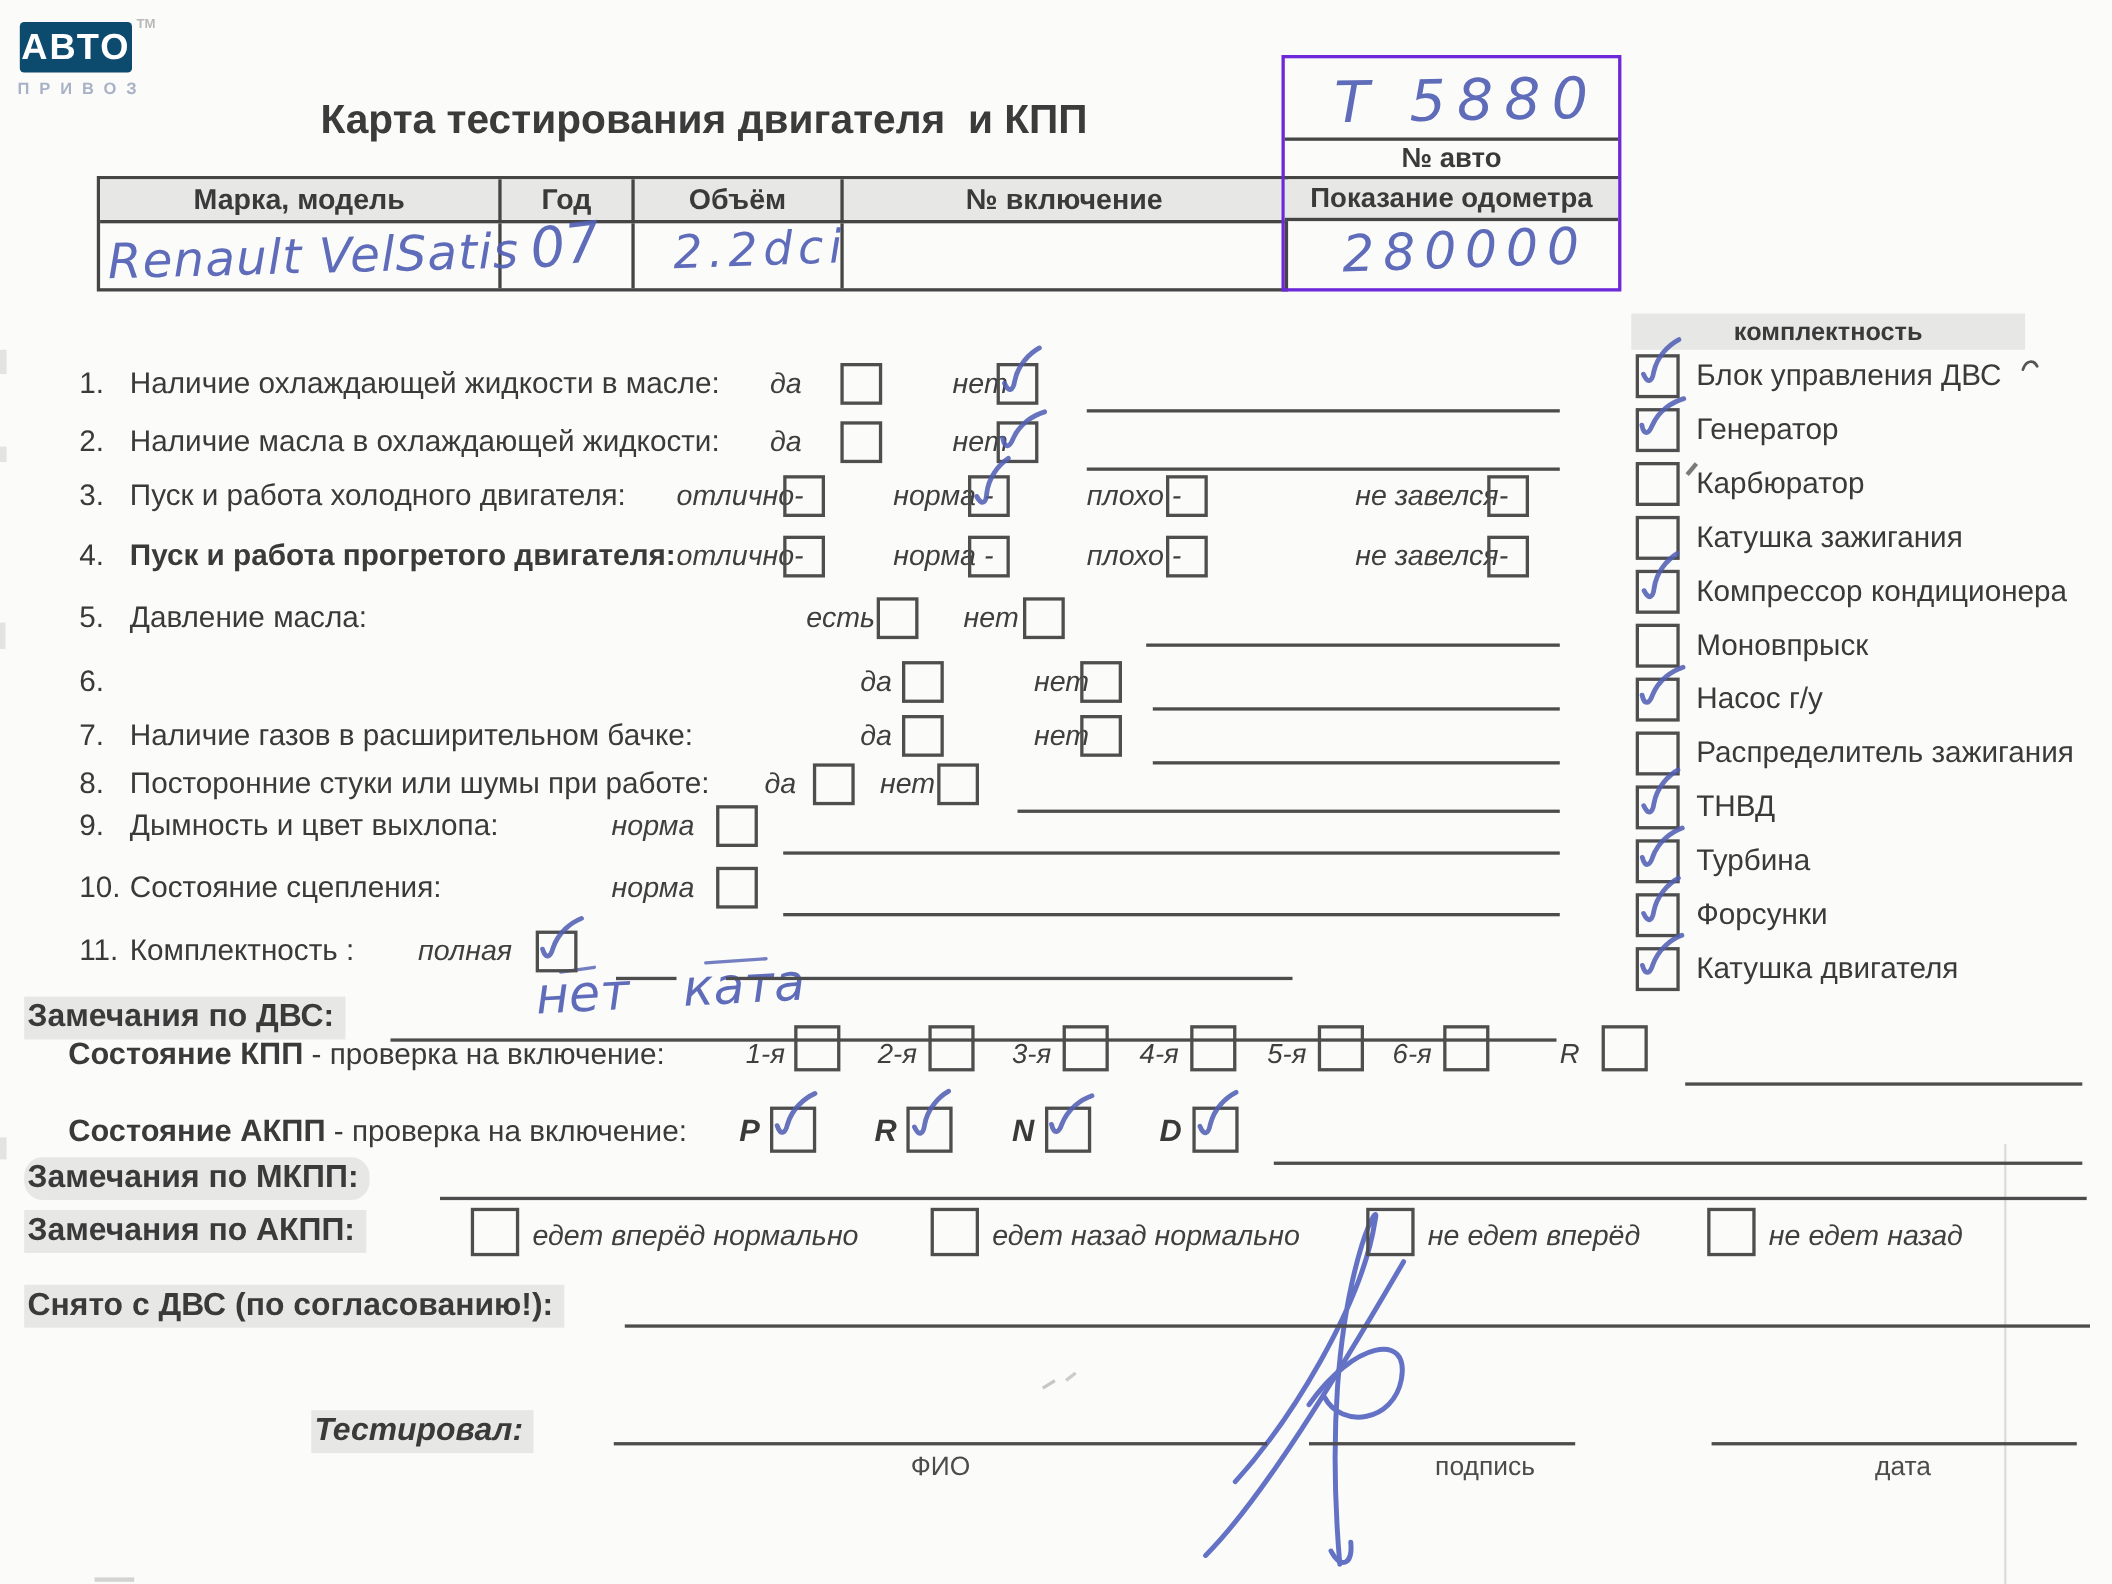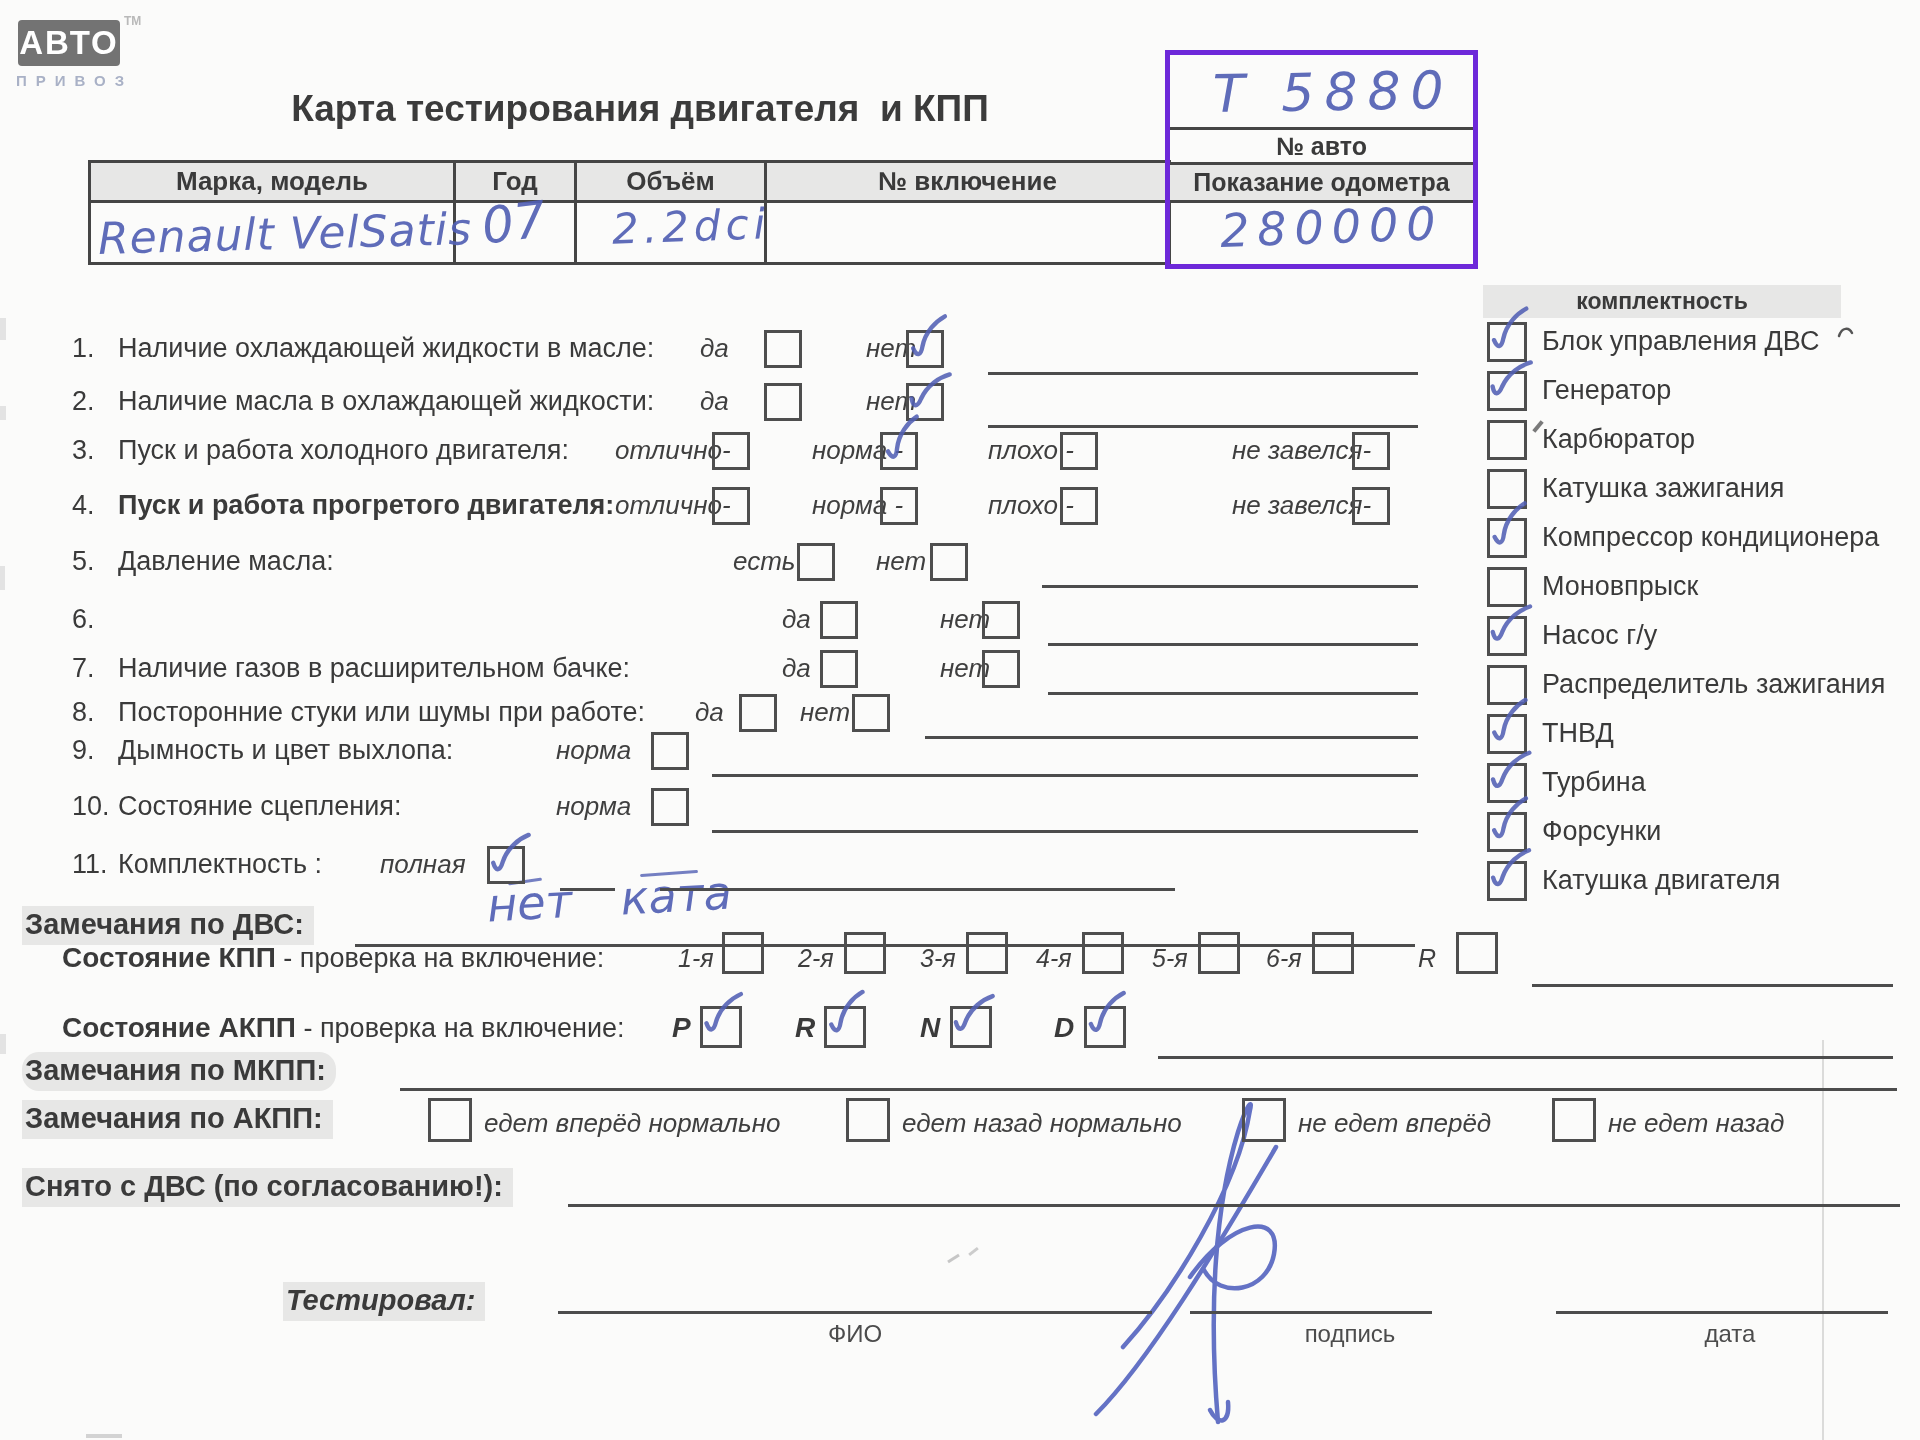--- a/index.html
+++ b/index.html
@@ -1,38 +1,38 @@
 <!DOCTYPE html>
 <html style="--ink: #5260b4; --shade: #e7e7e6;"><head>
 <meta charset="utf-8">
 <style>
   html,body{margin:0;padding:0;background:#8a8a8a;}
   .page{position:relative;width:1920px;height:1440px;background:#fbfbfa;overflow:hidden;
         font-family:"Liberation Sans",sans-serif;color:#3a3a3a;}
   
-  .logo-box{position:absolute;left:18px;top:20px;width:102px;height:46px;background:#737373;
+  .logo-box{position:absolute;left:18px;top:20px;width:102px;height:46px;background:#0c4a6e;
             border-radius:4px;text-align:center;line-height:46px;color:#ffffff;
             font-weight:bold;font-size:33px;letter-spacing:2px;}
   .logo-tm{position:absolute;left:124px;top:14px;font-size:12px;color:#b9b9b9;font-weight:bold;}
   .logo-sub{position:absolute;left:16px;top:72px;width:112px;text-align:center;
             font-size:15px;font-weight:bold;color:#a9b1c6;letter-spacing:9px;}
   
   .title{position:absolute;left:200px;top:88px;width:880px;margin:0;text-align:center;
          font-size:37px;font-weight:bold;color:#3b3b3b;white-space:pre;}
   
   .vt{position:absolute;left:88px;top:160px;width:1077px;height:99px;border:3px solid #454545;}
   .vt .hrow{display:flex;height:37px;background:var(--shade);border-bottom:3px solid #454545;}
   .vt .hrow div{line-height:37px;font-weight:bold;font-size:26px;text-align:center;}
   .vt .brow{display:flex;height:59px;}
   .c1{width:362px;border-right:3px solid #454545;}
   .c2{width:118px;border-right:3px solid #454545;}
   .c3{width:187px;border-right:3px solid #454545;}
   .c4{flex:1;}
   
-  .rb{position:absolute;left:1165px;top:50px;width:303px;height:209px;border:5px solid #6d28d9;}
+  .rb{position:absolute;left:1165px;top:50px;width:303px;height:209px;border:3px solid #6d28d9;}
   .rb .r1{height:72px;border-bottom:3px solid #454545;}
   .rb .r2{height:32px;line-height:32px;border-bottom:3px solid #454545;font-weight:bold;font-size:25px;text-align:center;}
   .rb .r3{height:35px;line-height:35px;border-bottom:3px solid #454545;background:var(--shade);font-weight:bold;font-size:25px;text-align:center;}
   .rb .r4{height:61px;}
   
   .eq-head{position:absolute;left:1483px;top:285px;width:358px;height:33px;background:var(--shade);
            text-align:center;font-weight:bold;font-size:23px;line-height:33px;}
   
   .cbox{position:absolute;box-sizing:border-box;border:3px solid #4e4e4e;background:transparent;}
   .line{position:absolute;height:0;border-top:3px solid #4c4c4c;}

